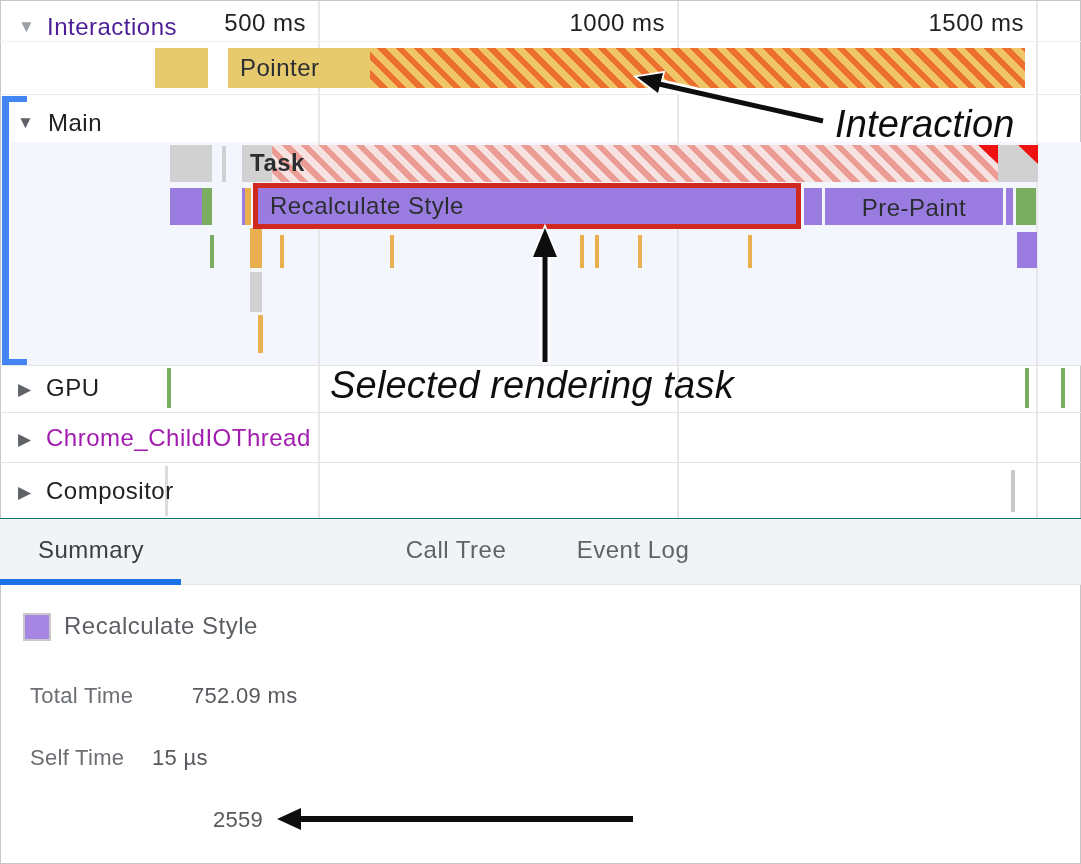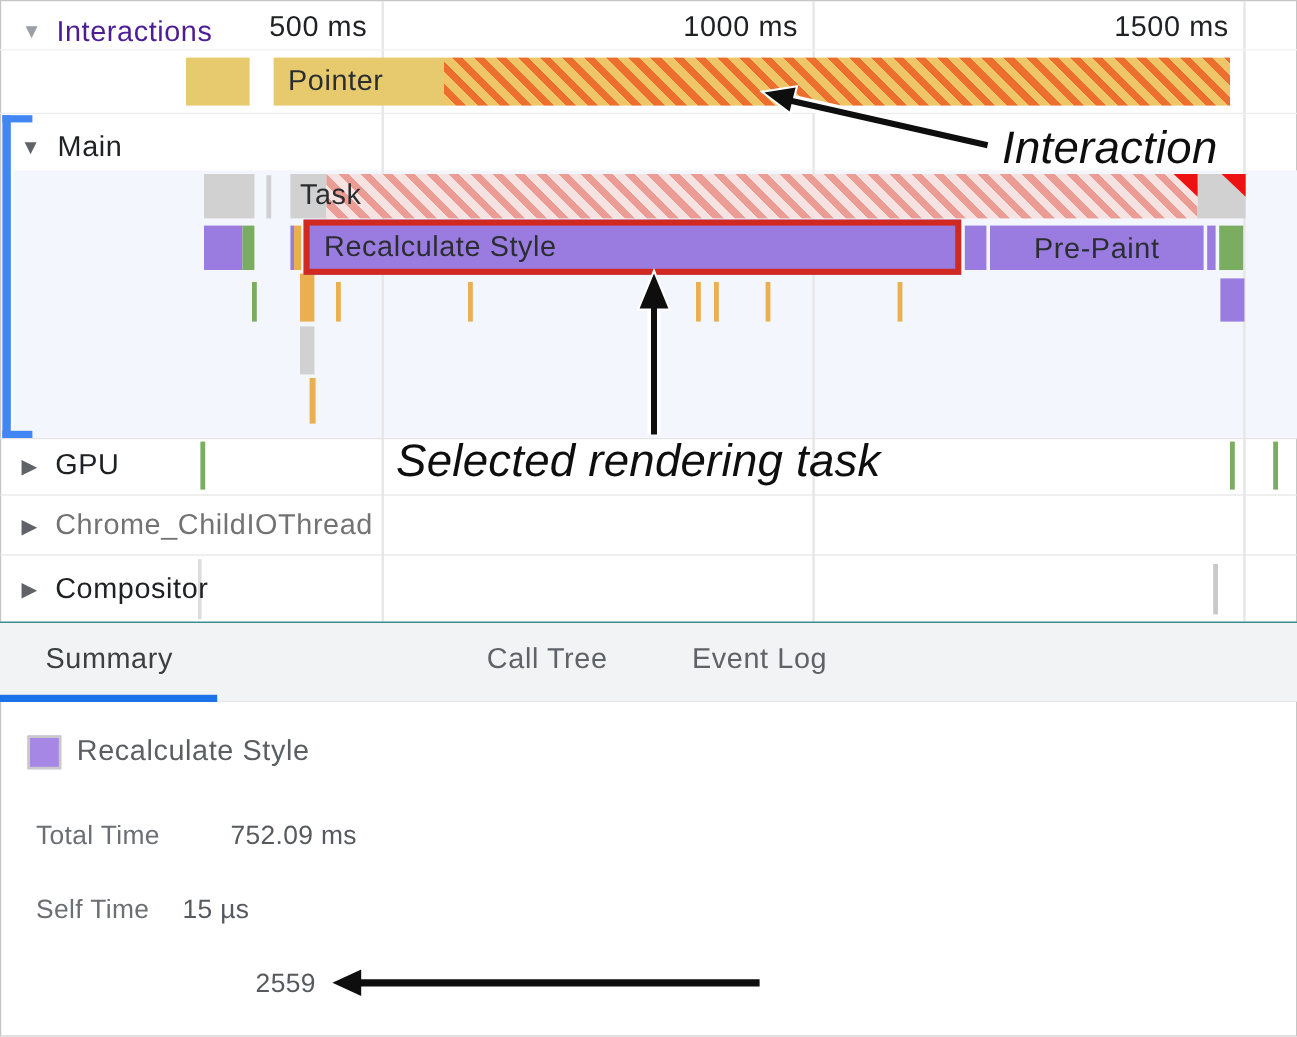--- a/index.html
+++ b/index.html
@@ -1,21 +1,21 @@
 <!DOCTYPE html>
 <html><head>
 <meta charset="utf-8">
 <style>
   html,body{margin:0;padding:0;background:#fff;}
   #app{
     position:relative;width:1081px;height:864px;overflow:hidden;
     font-family:"Liberation Sans","DejaVu Sans",sans-serif;
     background:#fff;box-shadow:inset 0 0 0 1px #c6c6c6;
   }
-  .abs{position:absolute;}
+  .abs{position:absolute;font-weight:bold;}
   
   .vgrid{position:absolute;top:1px;width:2px;background:#e7e7e7;height:517px;z-index:1;}
   .hdiv{position:absolute;left:0;width:1081px;height:1px;background:#e4e4e4;z-index:4;}
   
   .ruler-label{position:absolute;top:9px;font-size:24px;color:#202124;letter-spacing:.5px;z-index:5;}
   .track-header{position:absolute;font-size:24px;letter-spacing:.5px;z-index:6;}
   .tri{position:absolute;font-size:17px;z-index:6;}
   
   .bar{position:absolute;z-index:3;}
   .bar-label{font-size:24px;color:#2b2e31;letter-spacing:.5px;line-height:40px;white-space:nowrap;}
@@ -127,21 +127,21 @@
   <div class="hdiv" style="top:365px"></div>
 
   <span class="tri" style="left:18px;top:379px;color:#5f6368">▶</span>
   <span class="track-header" style="left:46px;top:374px;color:#202124">GPU</span>
   <div class="bar green" style="left:167px;top:368px;width:4px;height:40px"></div>
   <div class="bar green" style="left:1025px;top:368px;width:4px;height:40px"></div>
   <div class="bar green" style="left:1061px;top:368px;width:4px;height:40px"></div>
   <div class="hdiv" style="top:412px"></div>
 
   <span class="tri" style="left:18px;top:429px;color:#5f6368">▶</span>
-  <span class="track-header" style="left:46px;top:424px;color:#737373">Chrome_ChildIOThread</span>
+  <span class="track-header" style="left:46px;top:424px;color:#a21caf">Chrome_ChildIOThread</span>
   <div class="hdiv" style="top:462px"></div>
 
   <span class="tri" style="left:18px;top:482px;color:#5f6368">▶</span>
   <span class="track-header" style="left:46px;top:477px;color:#202124">Compositor</span>
   <div class="bar" style="left:165px;top:466px;width:3px;height:50px;background:#dcdcdc"></div>
   <div class="bar" style="left:1011px;top:470px;width:4px;height:42px;background:#c9c9c9"></div>
 
   <div id="tabbar">
     <span class="tab selected" style="left:91px">Summary</span>
     <span class="tab" style="left:456px">Call Tree</span>

